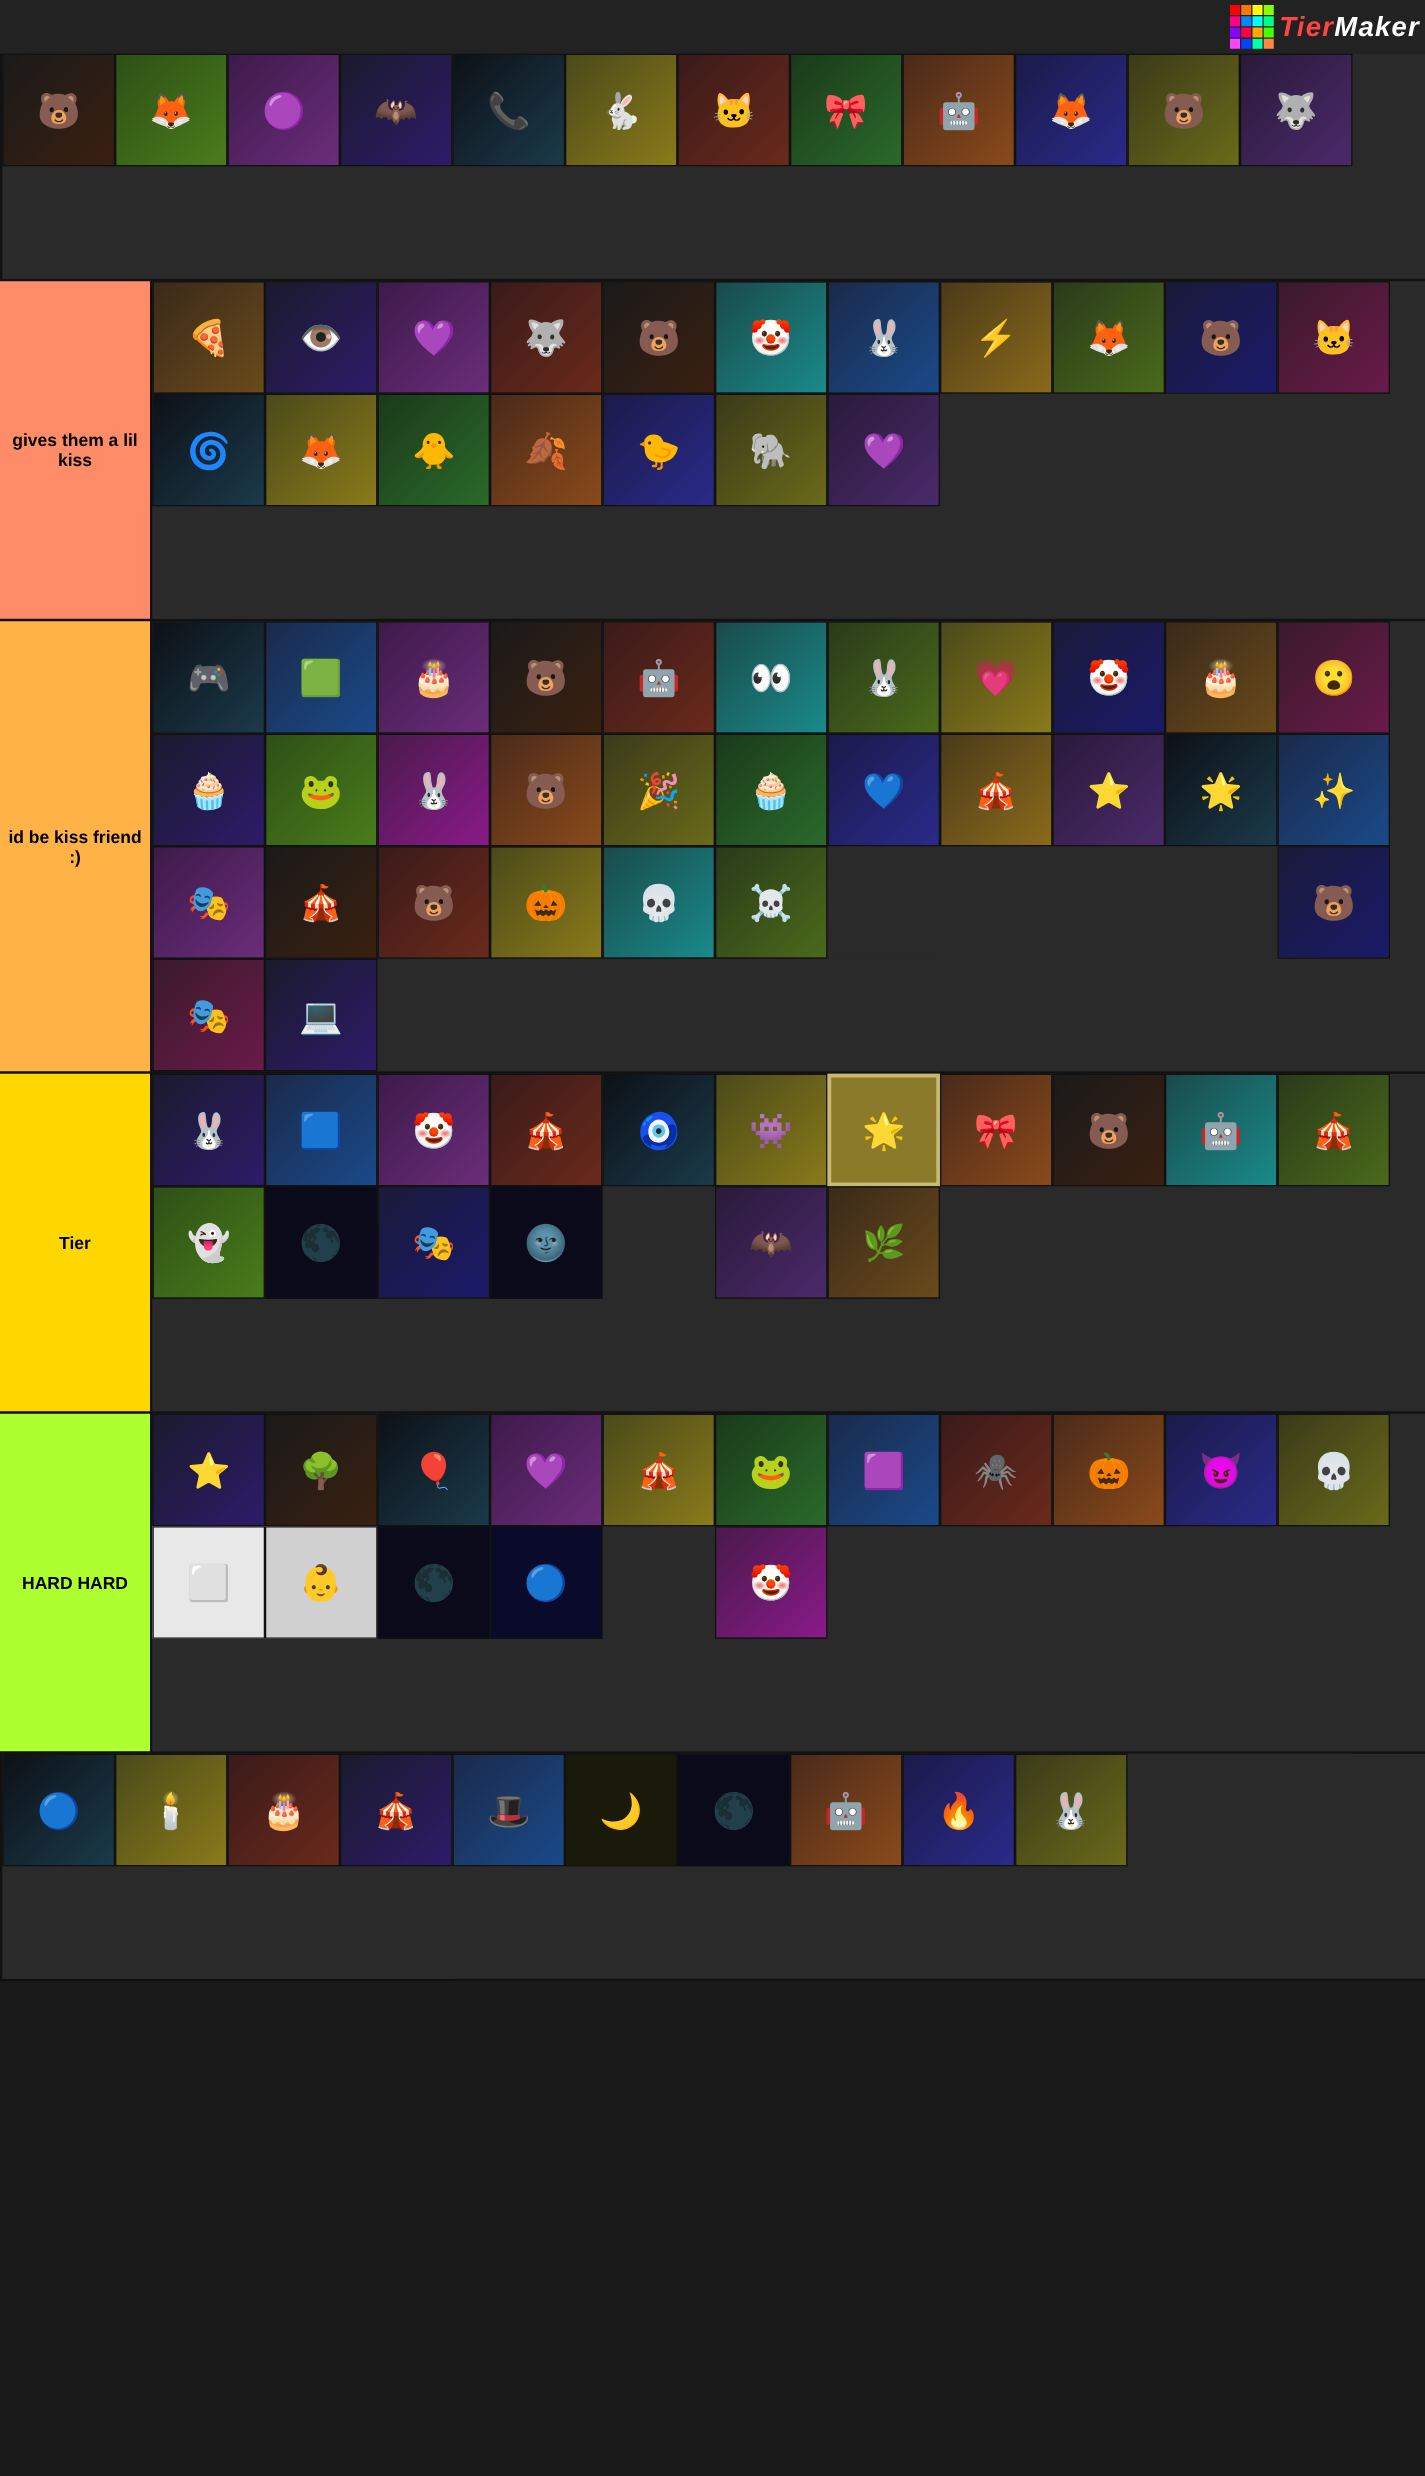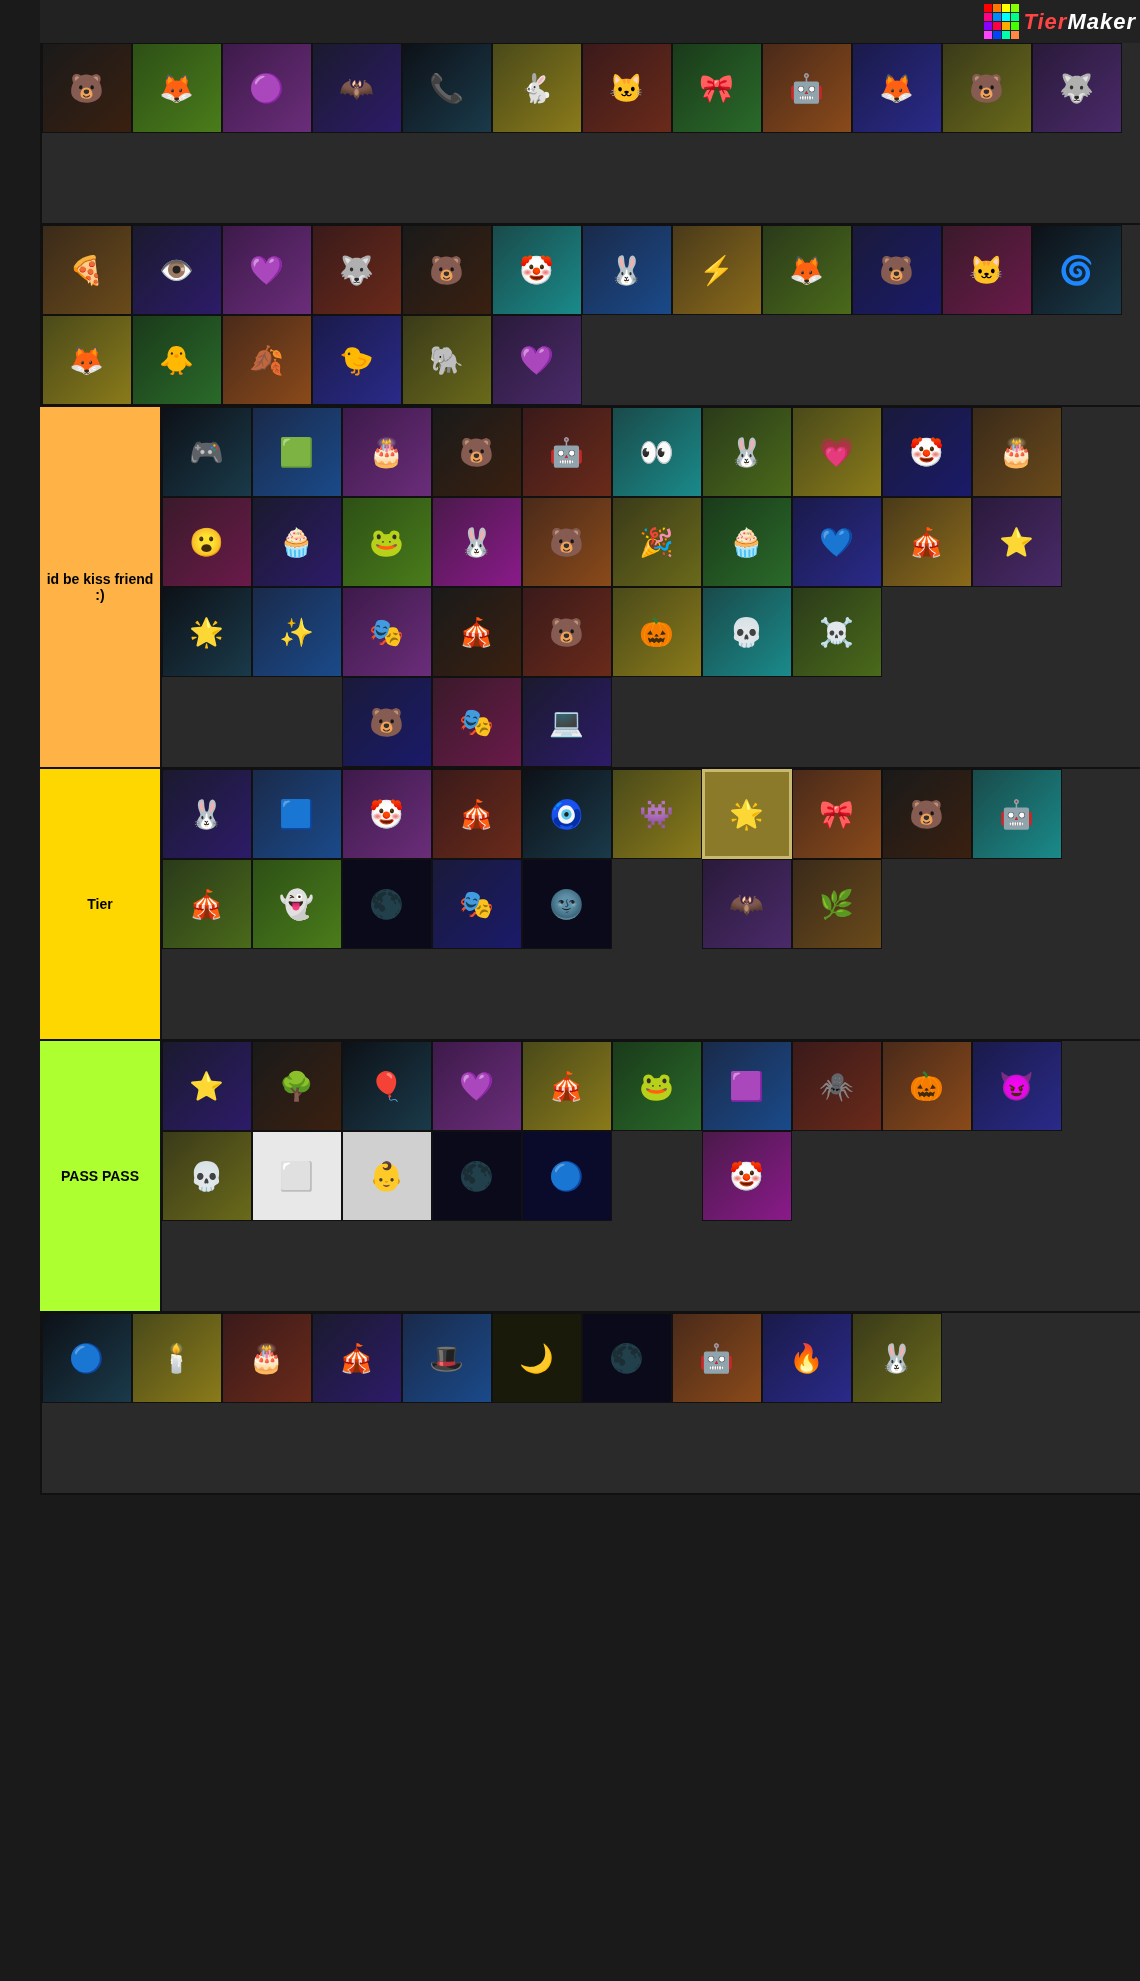--- a/index.html
+++ b/index.html
@@ -3,21 +3,20 @@
   <meta charset="utf-8">
   <style>
     * { margin: 0; padding: 0; box-sizing: border-box; }
     body {
       width: 1140px;
       background: #1a1a1a;
       font-family: Arial, sans-serif;
     }
     .tier-container {
       width: 1140px;
-      padding-left: 40px;
     }
     .tier-row {
       display: flex;
       width: 100%;
       border-bottom: 2px solid #111;
     }
     .tier-label {
       width: 120px;
       min-width: 120px;
       display: flex;
@@ -166,20 +165,21 @@
       <div class="tier-cell c11 char-box">🐻</div>
       <div class="tier-cell c12 char-box">🐺</div>
       <div class="empty-cell"></div>
       <div class="empty-cell"></div>
       <div class="empty-cell"></div>
       <div class="empty-cell"></div>
     </div>
   </div>
 
   <div class="tier-row">
+    <div class="tier-label tier-kiss">gives them a lil kiss</div>
     <div class="tier-content">
 
       <div class="tier-cell c15 char-box">🍕</div>
       <div class="tier-cell c1 char-box">👁️</div>
       <div class="tier-cell c3 char-box">💜</div>
       <div class="tier-cell c7 char-box">🐺</div>
       <div class="tier-cell c4 char-box">🐻</div>
       <div class="tier-cell c13 char-box">🤡</div>
       <div class="tier-cell c16 char-box">🐰</div>
       <div class="tier-cell c17 char-box">⚡</div>
@@ -282,21 +282,21 @@
       <div class="empty-cell"></div>
       <div class="empty-cell"></div>
       <div class="empty-cell"></div>
       <div class="empty-cell"></div>
       <div class="empty-cell"></div>
       <div class="empty-cell"></div>
     </div>
   </div>
 
   <div class="tier-row">
-    <div class="tier-label tier-hardpass">PASS PASS</div>
+    <div class="tier-label tier-hardpass">HARD HARD</div>
     <div class="tier-content">
 
       <div class="tier-cell c1 char-box">⭐</div>
       <div class="tier-cell c4 char-box">🌳</div>
       <div class="tier-cell c5 char-box">🎈</div>
       <div class="tier-cell c3 char-box">💜</div>
       <div class="tier-cell c6 char-box">🎪</div>
       <div class="tier-cell c8 char-box">🐸</div>
       <div class="tier-cell c16 char-box">🟪</div>
       <div class="tier-cell c7 char-box">🕷️</div>

